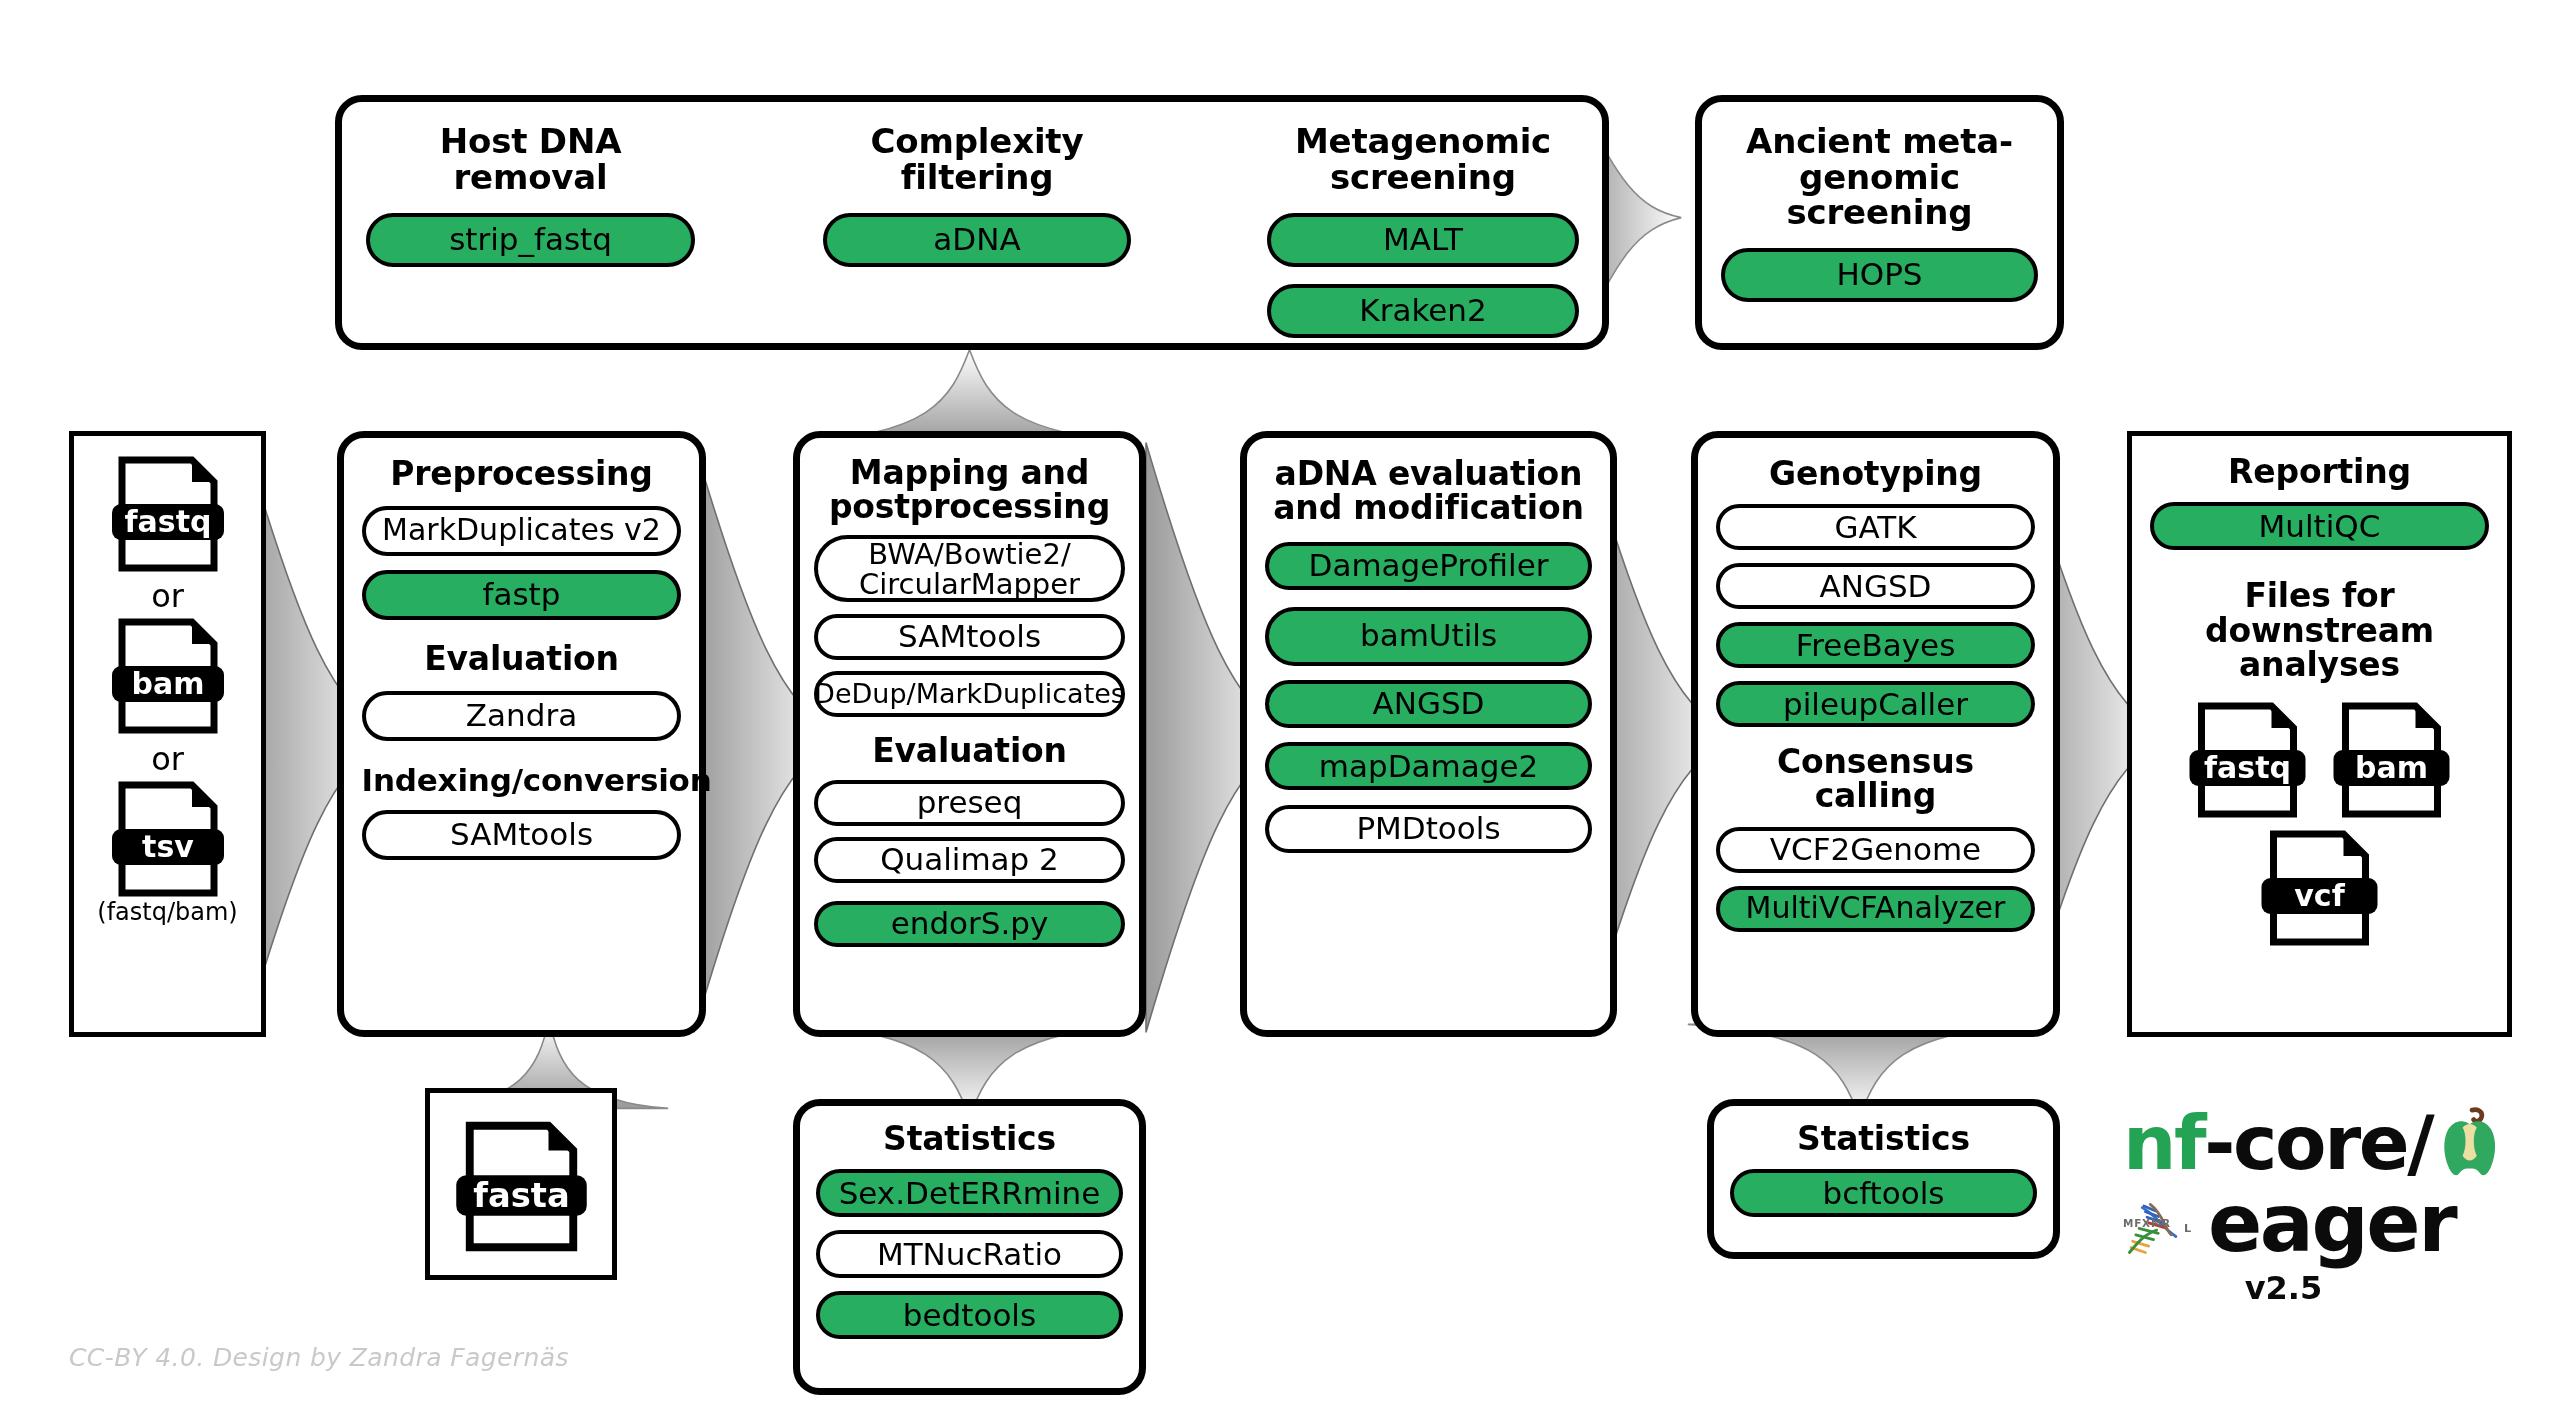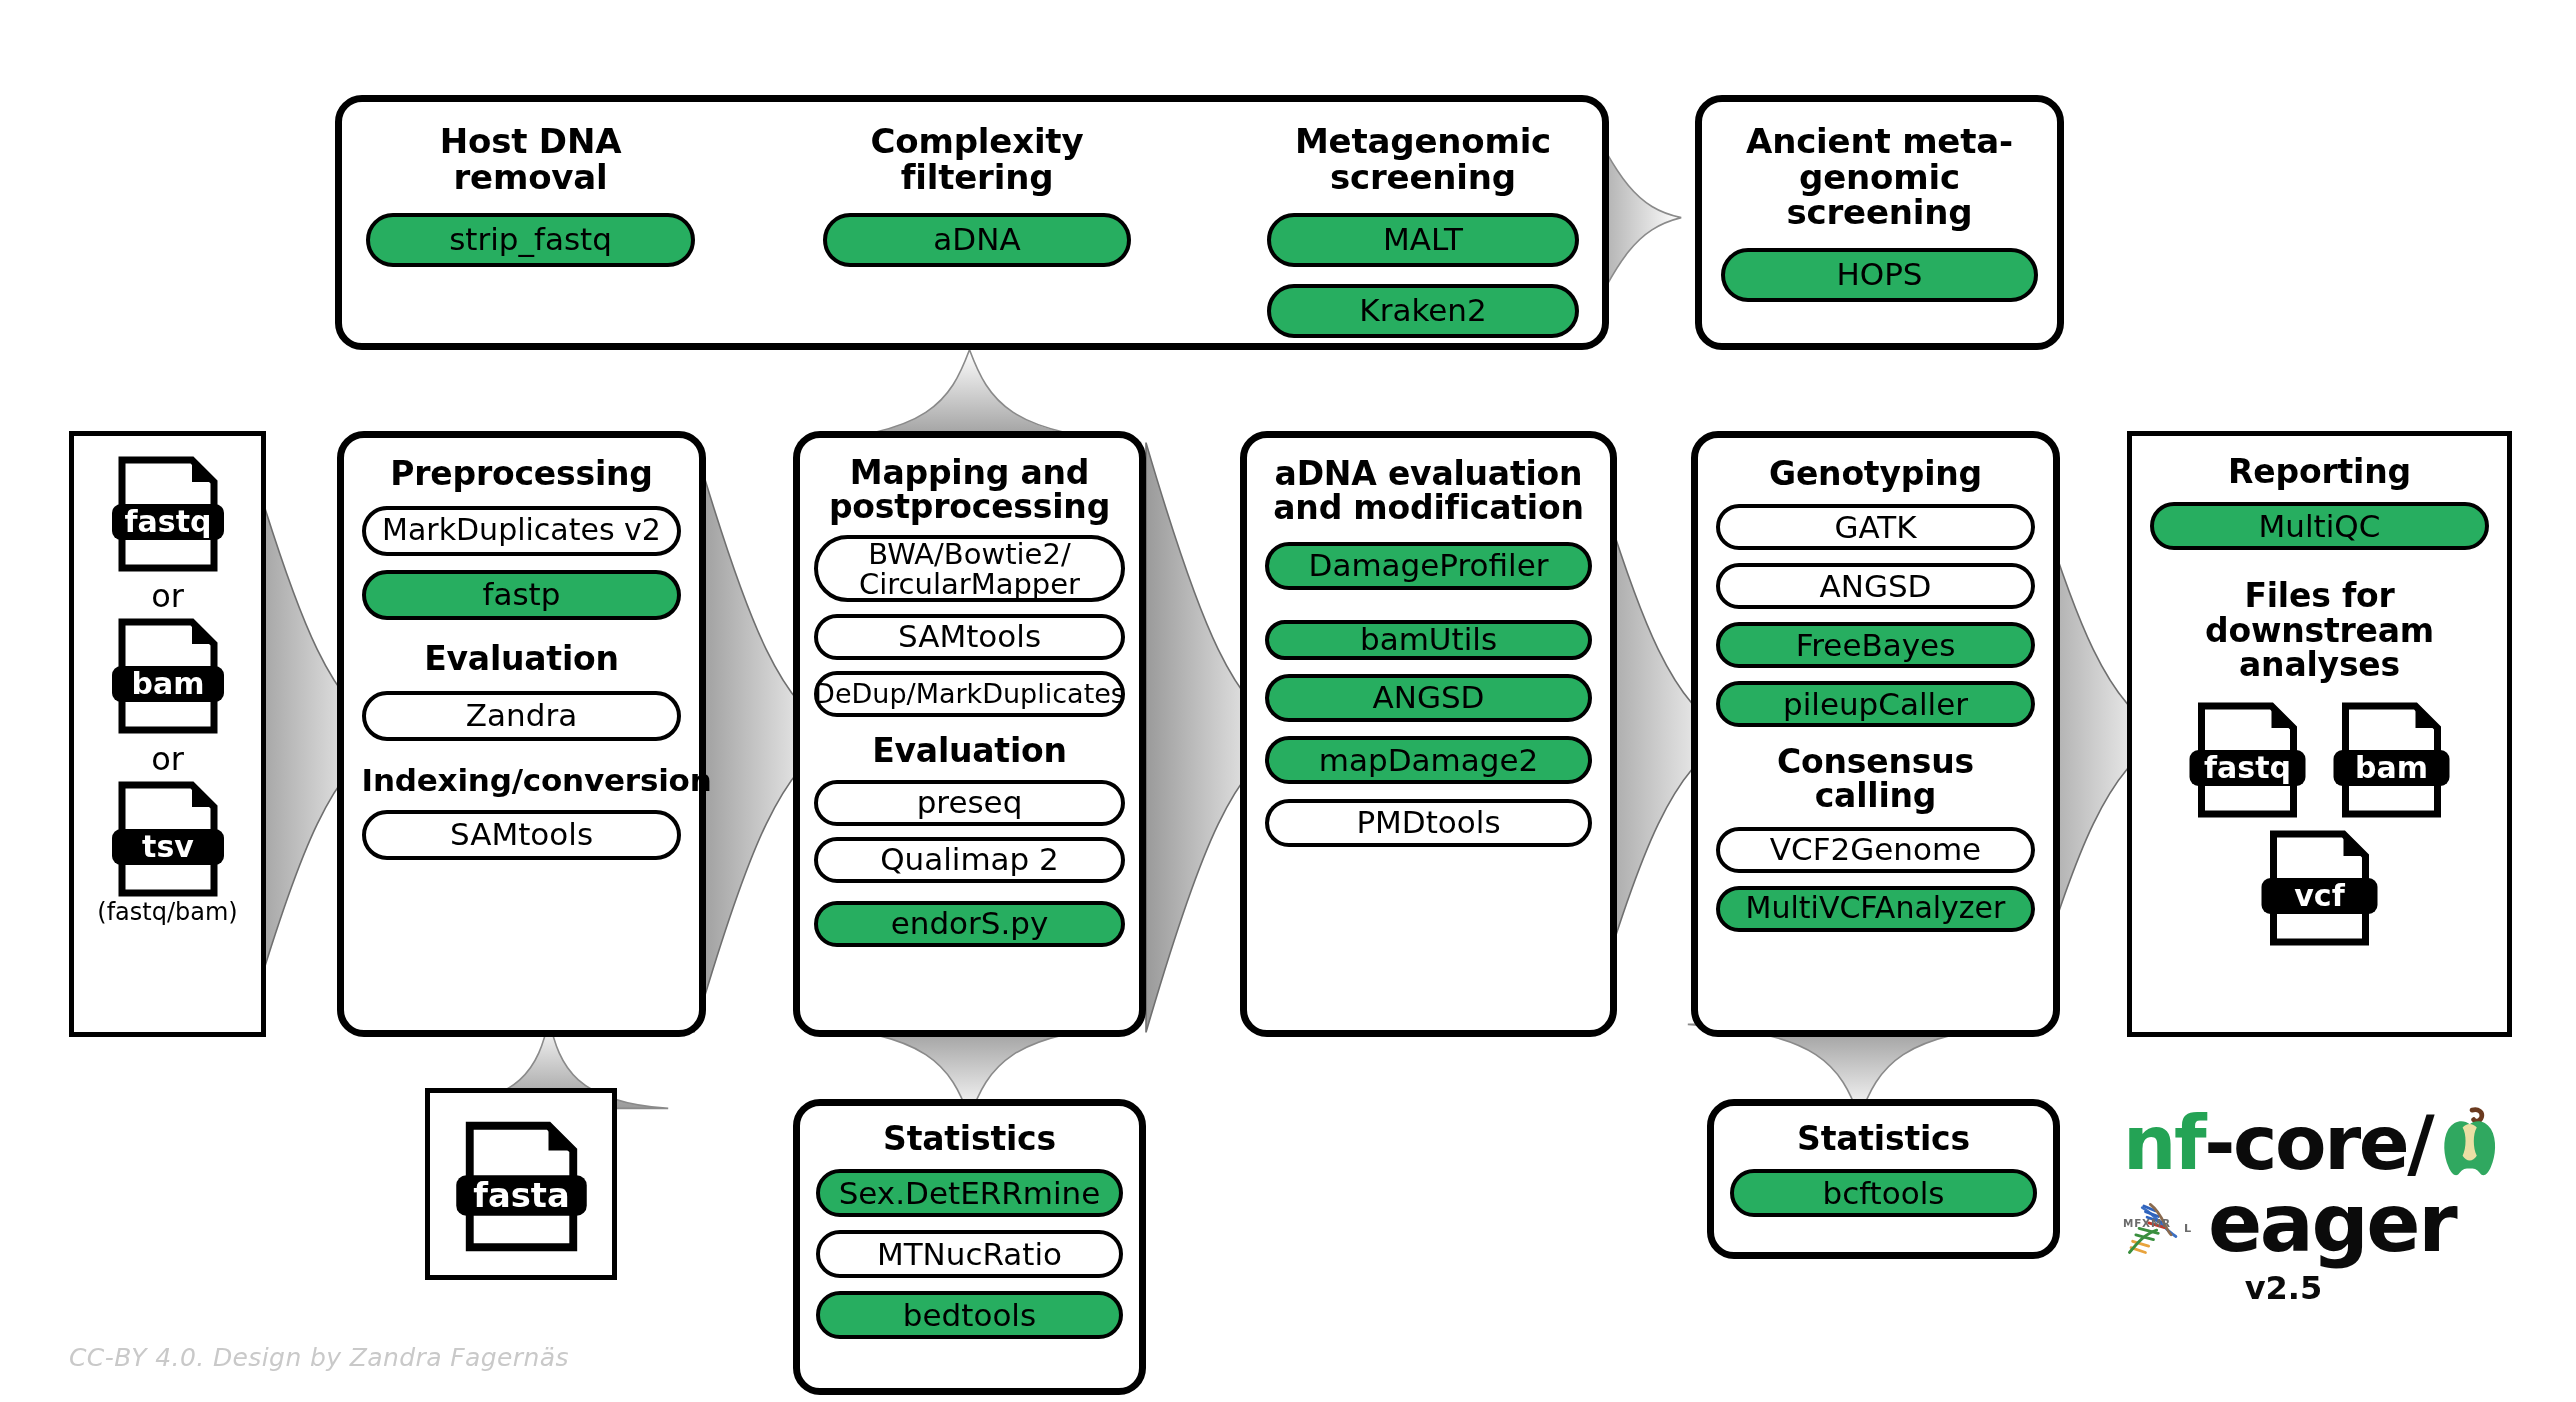--- a/index.html
+++ b/index.html
@@ -246,21 +246,21 @@
       <div class="pill green" style="margin-top:18px;height:46px;">endorS.py</div>
     </div>
   </div>
 
   <div class="box" style="left:1240px;top:431px;width:377px;height:606px;">
     <div style="position:absolute;left:17.6px;right:17.6px;top:19px;">
       <div class="hdr h2" style="white-space:pre-line;">aDNA evaluation
 and modification</div>
 
       <div class="pill green" style="margin-top:16px;height:48px;">DamageProfiler</div>
-      <div class="pill green" style="margin-top:30px;height:40px;">bamUtils</div>
+      <div class="pill green" style="margin-top:17px;height:59px;">bamUtils</div>
       <div class="pill green" style="margin-top:14.4px;height:48px;">ANGSD</div>
       <div class="pill green" style="margin-top:14.4px;height:48px;">mapDamage2</div>
       <div class="pill" style="margin-top:14.4px;height:48px;">PMDtools</div>
     </div>
   </div>
 
   <div class="box" style="left:1691px;top:431px;width:369px;height:606px;">
     <div style="position:absolute;left:17.6px;right:17.6px;top:19px;">
       <div class="hdr h2">Genotyping</div>
 

